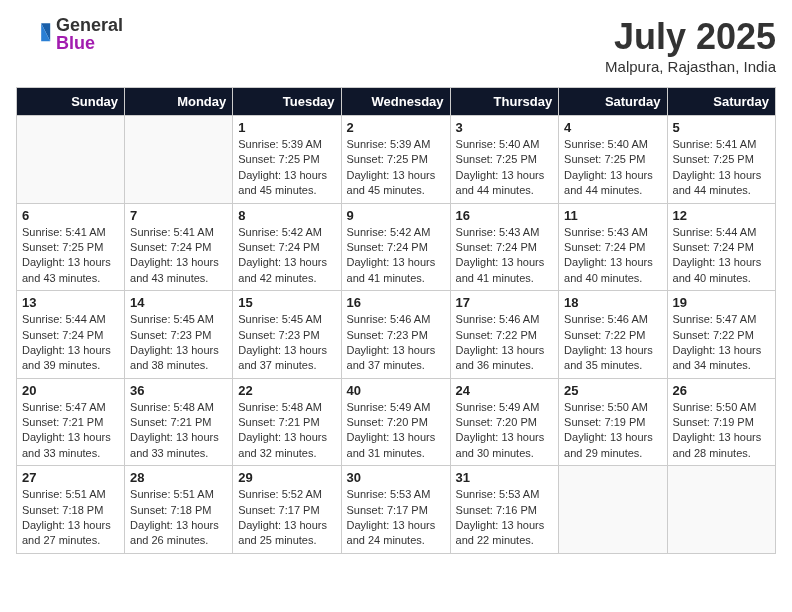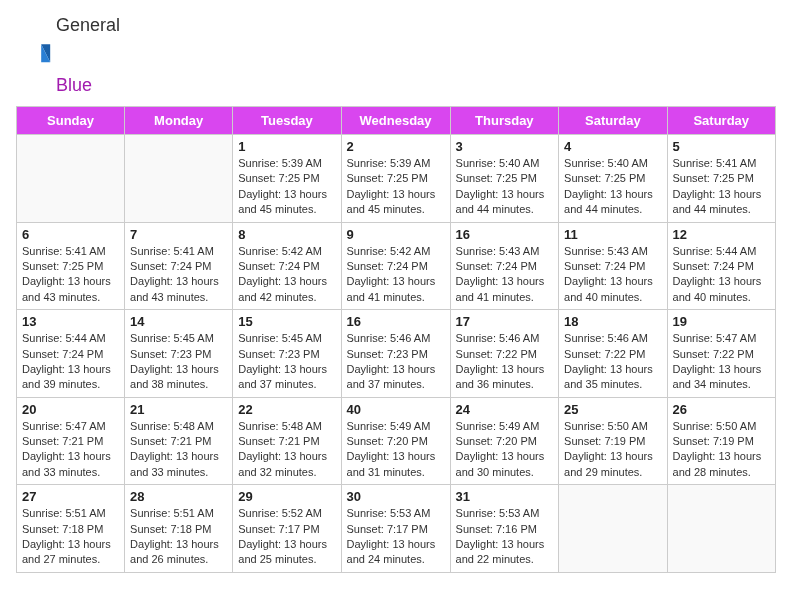--- a/index.html
+++ b/index.html
@@ -18,23 +18,22 @@
     }
     .logo {
       display: flex;
       align-items: center;
       gap: 4px;
     }
     .logo-text {
       display: flex;
       flex-direction: column;
       font-size: 18px;
-      font-weight: normal;
+      font-weight: bold;
       line-height: 1;
-      gap: 42px;
     }
     .logo-general { color: #333; }
     .logo-blue { color: #a21caf; }
     .logo-icon {
       width: 36px;
       height: 36px;
     }
     .title-block {
       text-align: right;
     }
@@ -45,23 +44,23 @@
     }
     .location {
       font-size: 15px;
       color: #333;
     }
     .calendar {
       width: 100%;
       border-collapse: collapse;
     }
     .calendar th {
-      background-color: #d946ef;
+      background-color: #0f172a;
       color: #fff;
-      text-align: center;
+      text-align: right;
       padding: 6px 6px;
       font-size: 13px;
       font-weight: bold;
       border: 1px solid #ccc;
     }
     .calendar td {
       vertical-align: top;
       border: 1px solid #ccc;
       padding: 4px 5px;
       width: 110px;
@@ -95,20 +94,24 @@
   <div class="logo">
     <svg class="logo-icon" viewBox="0 0 40 40">
       <polygon points="28,8 38,8 38,28" fill="#1a5fa8"></polygon>
       <polygon points="28,8 38,28 28,28" fill="#2a7fd4"></polygon>
     </svg>
     <div class="logo-text">
       <span class="logo-general">General</span>
       <span class="logo-blue">Blue</span>
     </div>
   </div>
+  <div class="title-block">
+    <div class="month-title">July 2025</div>
+    <div class="location">Malpura, Rajasthan, India</div>
+  </div>
 </div>
 
 <table class="calendar">
   <thead>
     <tr>
     <th>Sunday</th>
         <th>Monday</th>
         <th>Tuesday</th>
         <th>Wednesday</th>
         <th>Thursday</th>
@@ -240,21 +243,21 @@
         </td>
       </tr>
       <tr>
         <td>
           <div class="day-number">20</div>
           <div class="day-info" style="white-space: pre-line;">Sunrise: 5:47 AM
 Sunset: 7:21 PM
 Daylight: 13 hours and 33 minutes.</div>
         </td>
         <td>
-          <div class="day-number">21</div>
+          <div class="day-number">36</div>
           <div class="day-info" style="white-space: pre-line;">Sunrise: 5:48 AM
 Sunset: 7:21 PM
 Daylight: 13 hours and 33 minutes.</div>
         </td>
         <td>
           <div class="day-number">22</div>
           <div class="day-info" style="white-space: pre-line;">Sunrise: 5:48 AM
 Sunset: 7:21 PM
 Daylight: 13 hours and 32 minutes.</div>
         </td>

